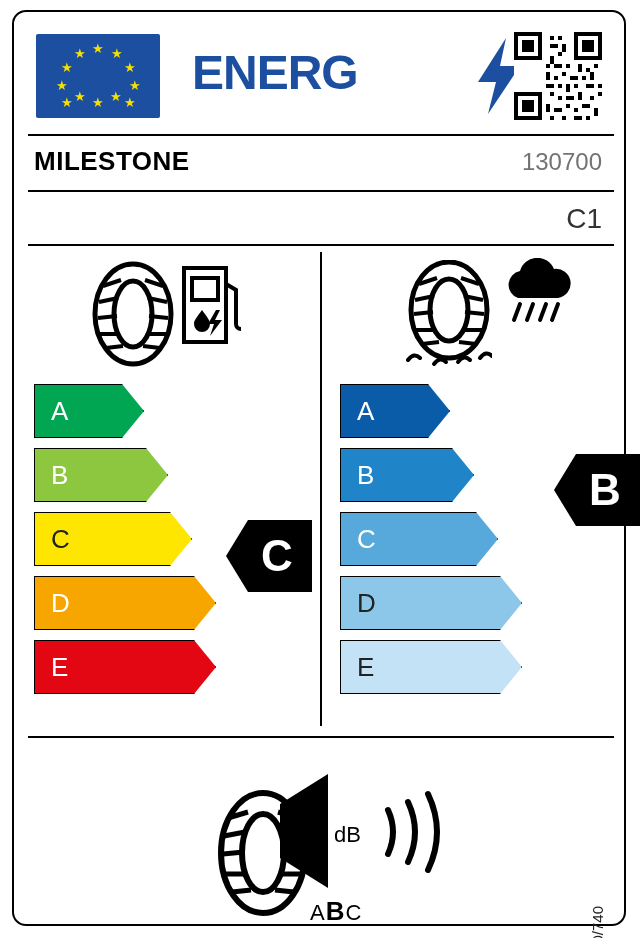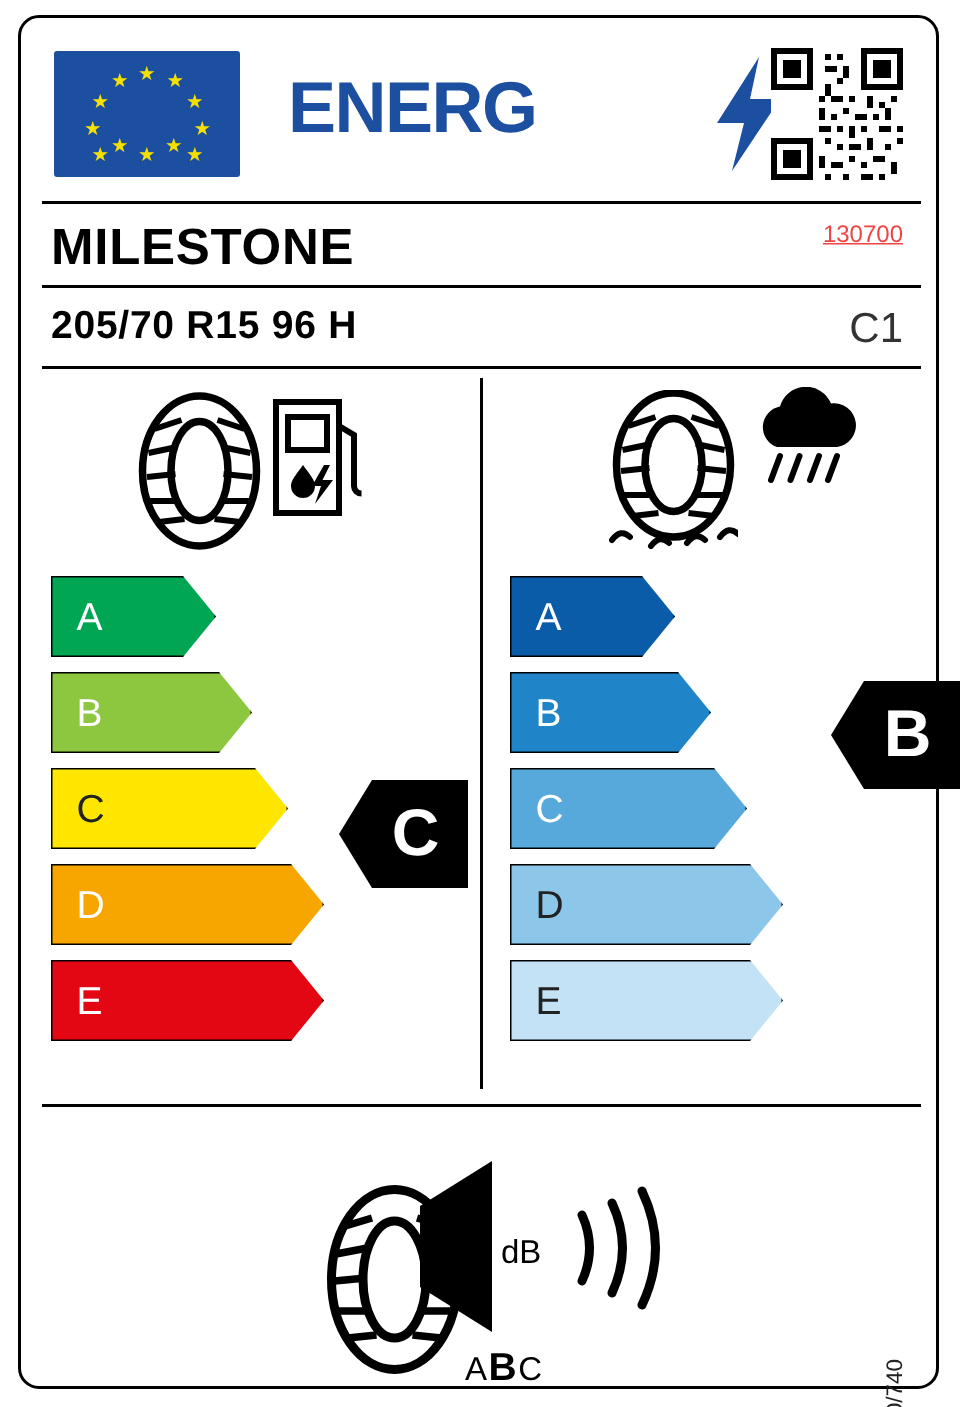--- a/index.html
+++ b/index.html
@@ -84,31 +84,30 @@
   .hr-1 { top: 122px; }
   .hr-2 { top: 178px; }
   .hr-3 { top: 232px; }
   .hr-4 { top: 724px; }
 
   
   .brand {
     position: absolute;
     left: 20px;
     top: 134px;
-    font-size: 34px;
+    font-size: 26px;
     font-weight: bold;
     letter-spacing: 0.5px;
   }
   .code {
     position: absolute;
     right: 22px;
     top: 136px;
-    font-size: 16px;
-    color: #ef4444;
-    text-decoration: underline;
+    font-size: 24px;
+    color: #737373;
   }
   
   .size {
     position: absolute;
     left: 20px;
     top: 189px;
     font-size: 26px;
     font-weight: bold;
     letter-spacing: 0.5px;
   }
@@ -306,21 +305,20 @@
     </svg>
   </div>
 
   <div class="hr hr-1"></div>
 
   <div class="brand">MILESTONE</div>
   <div class="code">130700</div>
 
   <div class="hr hr-2"></div>
 
-  <div class="size">205/70 R15 96 H</div>
   <div class="class">C1</div>
 
   <div class="hr hr-3"></div>
   <div class="vdiv"></div>
 
   <div class="pictos">
     <svg class="tyre-fuel" width="86" height="108" viewBox="0 0 86 108">
       <ellipse cx="43" cy="54" rx="38" ry="50" fill="none" stroke="#000" stroke-width="5"></ellipse>
       <ellipse cx="43" cy="54" rx="19" ry="33" fill="none" stroke="#000" stroke-width="5"></ellipse>
       <g stroke="#000" stroke-width="4">

